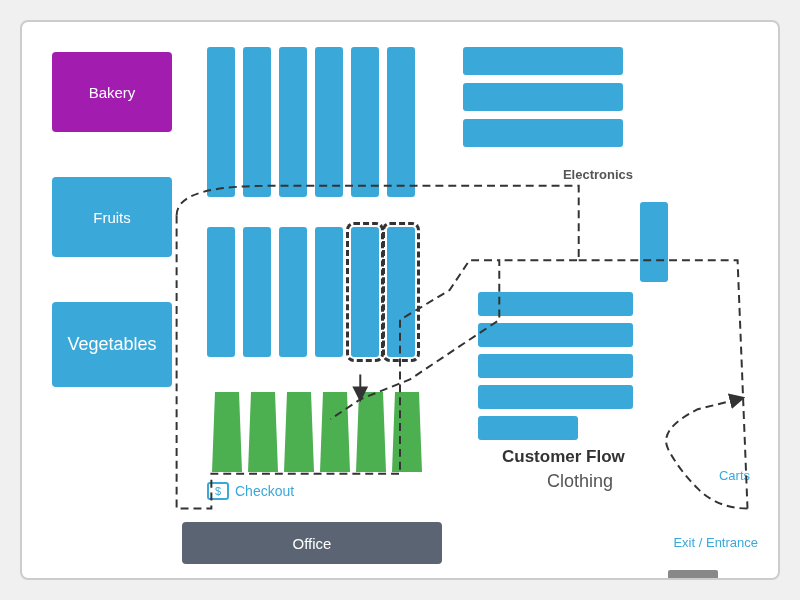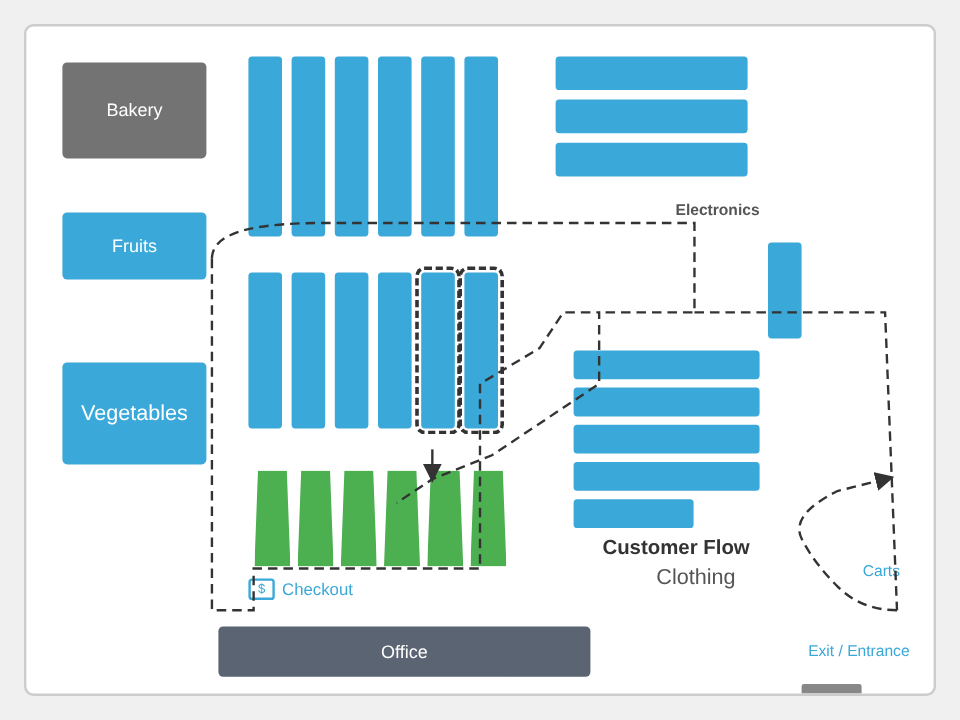--- a/index.html
+++ b/index.html
@@ -21,37 +21,37 @@
       overflow: hidden;
     }
 
     
     .bakery {
       position: absolute;
       left: 30px;
       top: 30px;
       width: 120px;
       height: 80px;
-      background: #737373;
+      background: #a21caf;
       border-radius: 4px;
       display: flex;
       align-items: center;
       justify-content: center;
       color: white;
       font-size: 15px;
       font-weight: 500;
     }
 
     
     .fruits {
       position: absolute;
       left: 30px;
       top: 155px;
       width: 120px;
-      height: 56px;
+      height: 80px;
       background: #3aa8d8;
       border-radius: 4px;
       display: flex;
       align-items: center;
       justify-content: center;
       color: white;
       font-size: 15px;
       font-weight: 500;
     }
 
@@ -202,21 +202,21 @@
       align-items: center;
       justify-content: center;
       font-size: 11px;
     }
 
     
     .office {
       position: absolute;
       left: 160px;
       top: 500px;
-      width: 310px;
+      width: 260px;
       height: 42px;
       background: #5a6472;
       border-radius: 4px;
       display: flex;
       align-items: center;
       justify-content: center;
       color: white;
       font-size: 15px;
       font-weight: 500;
     }

